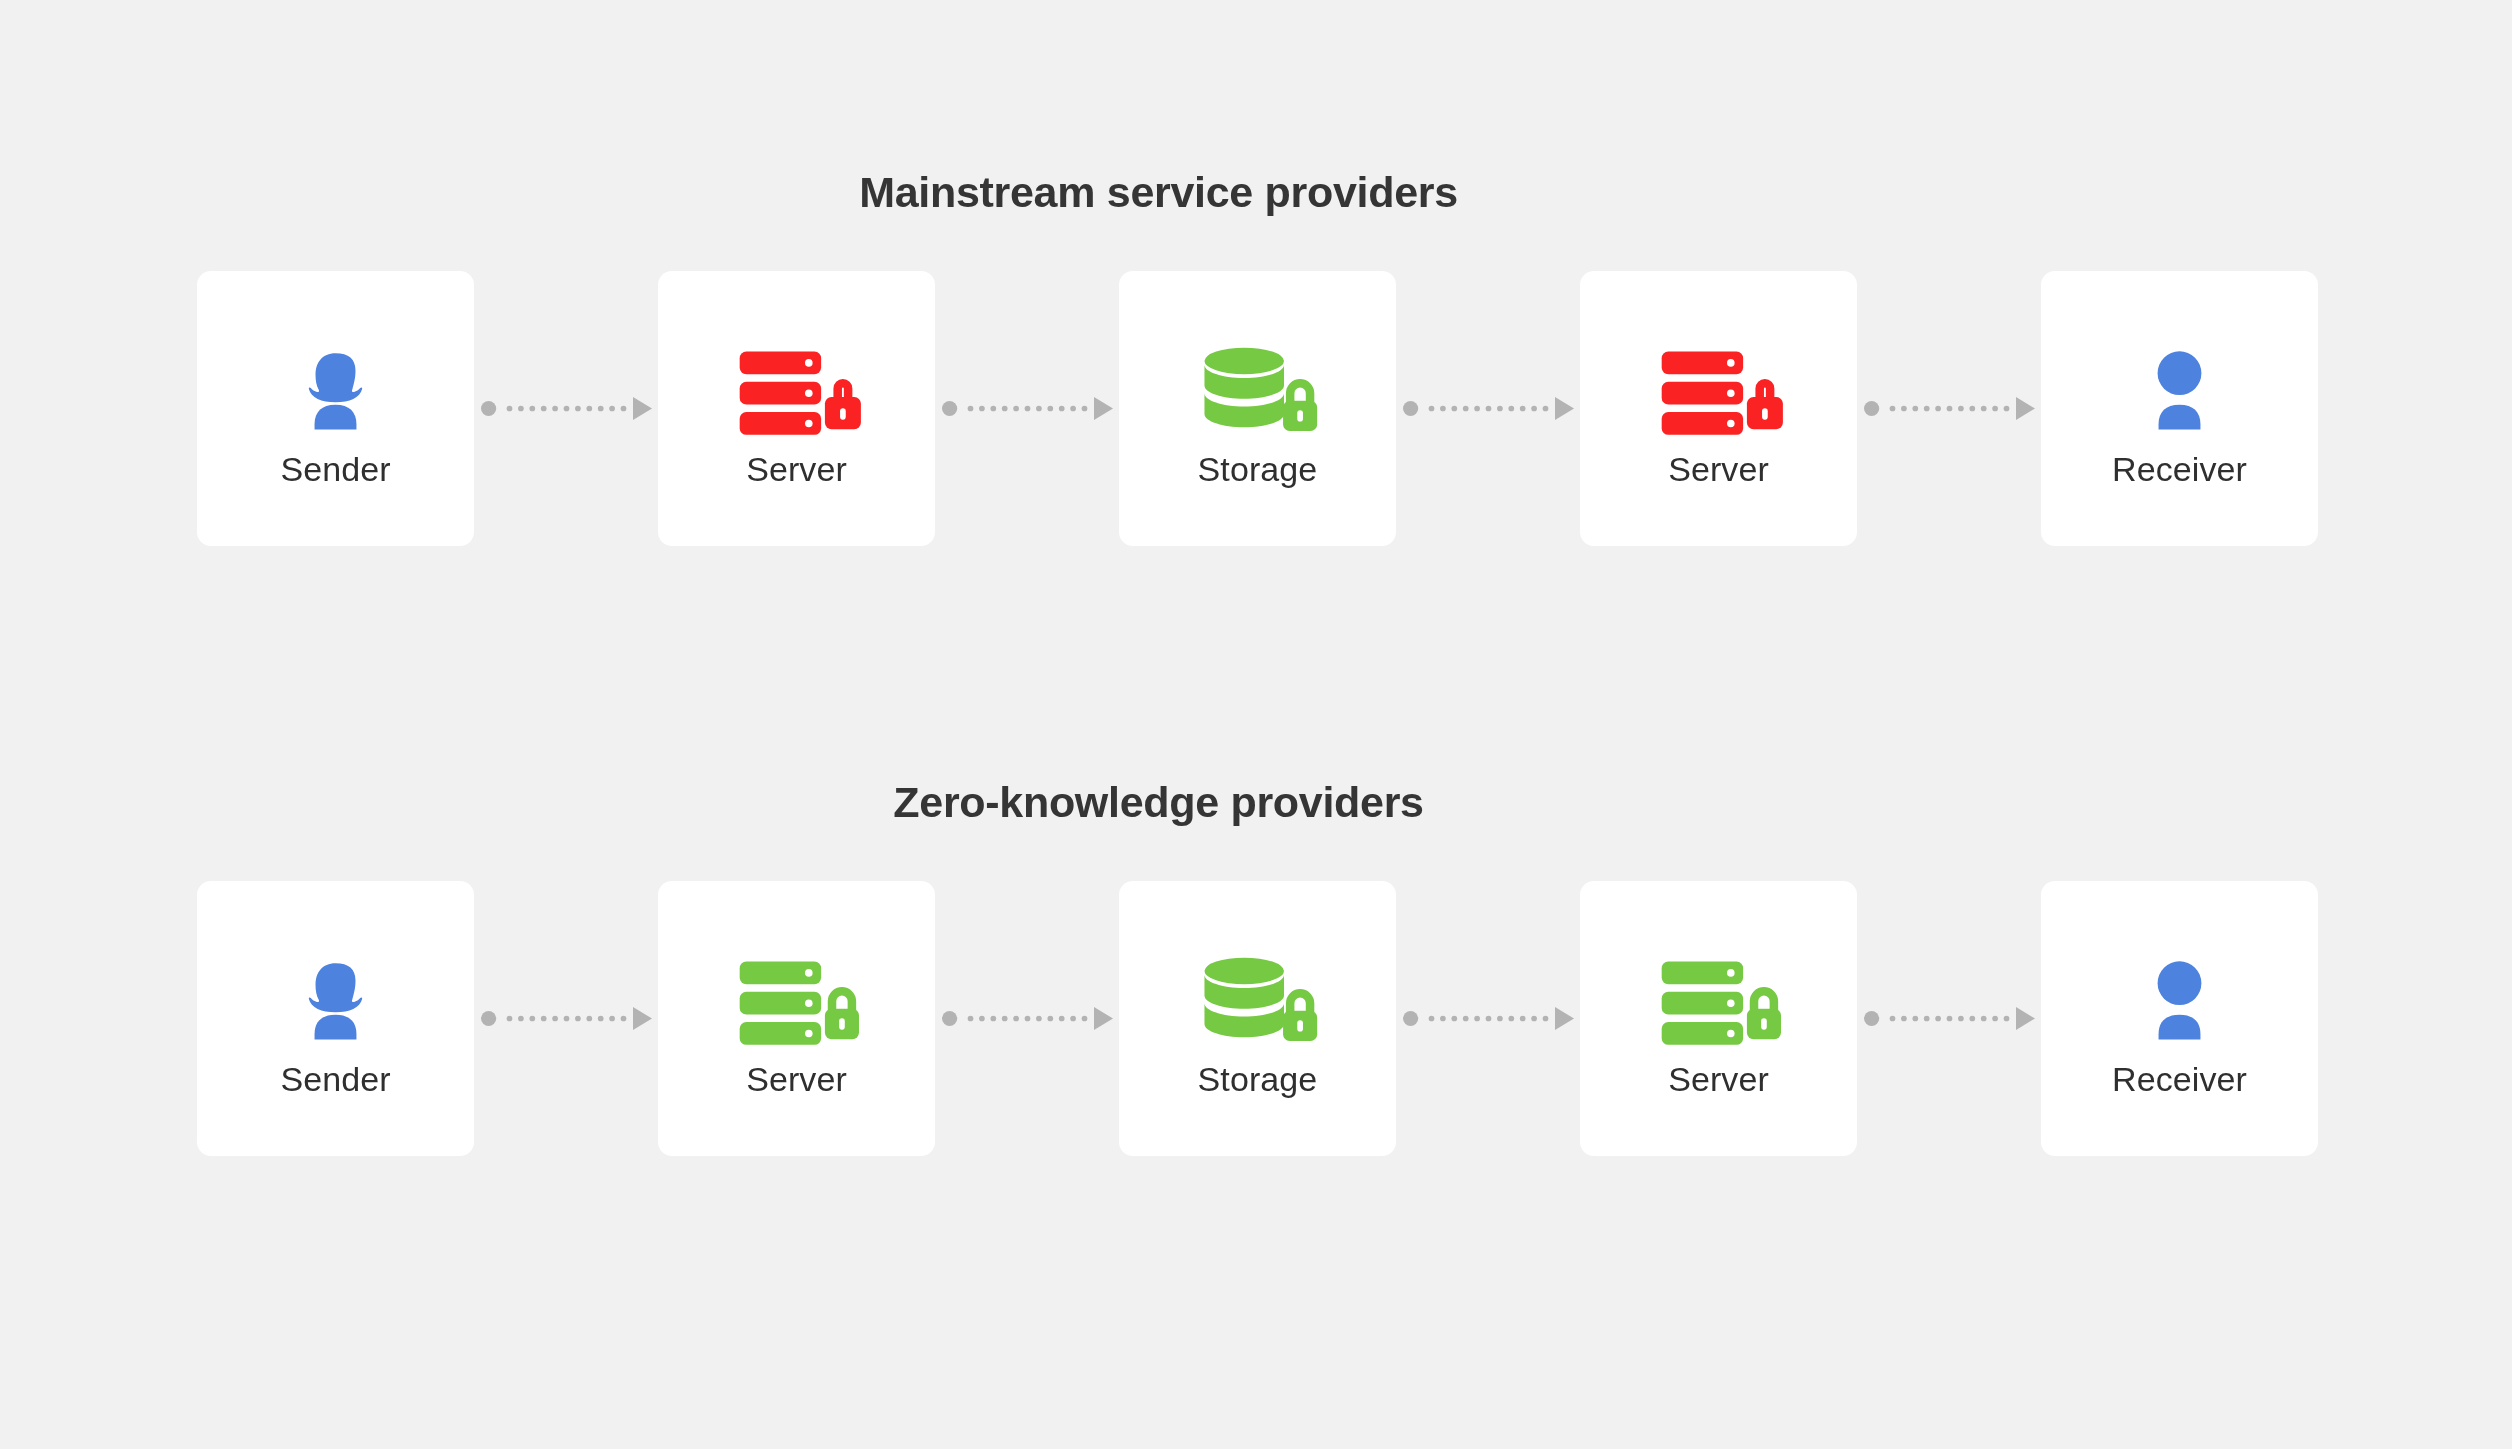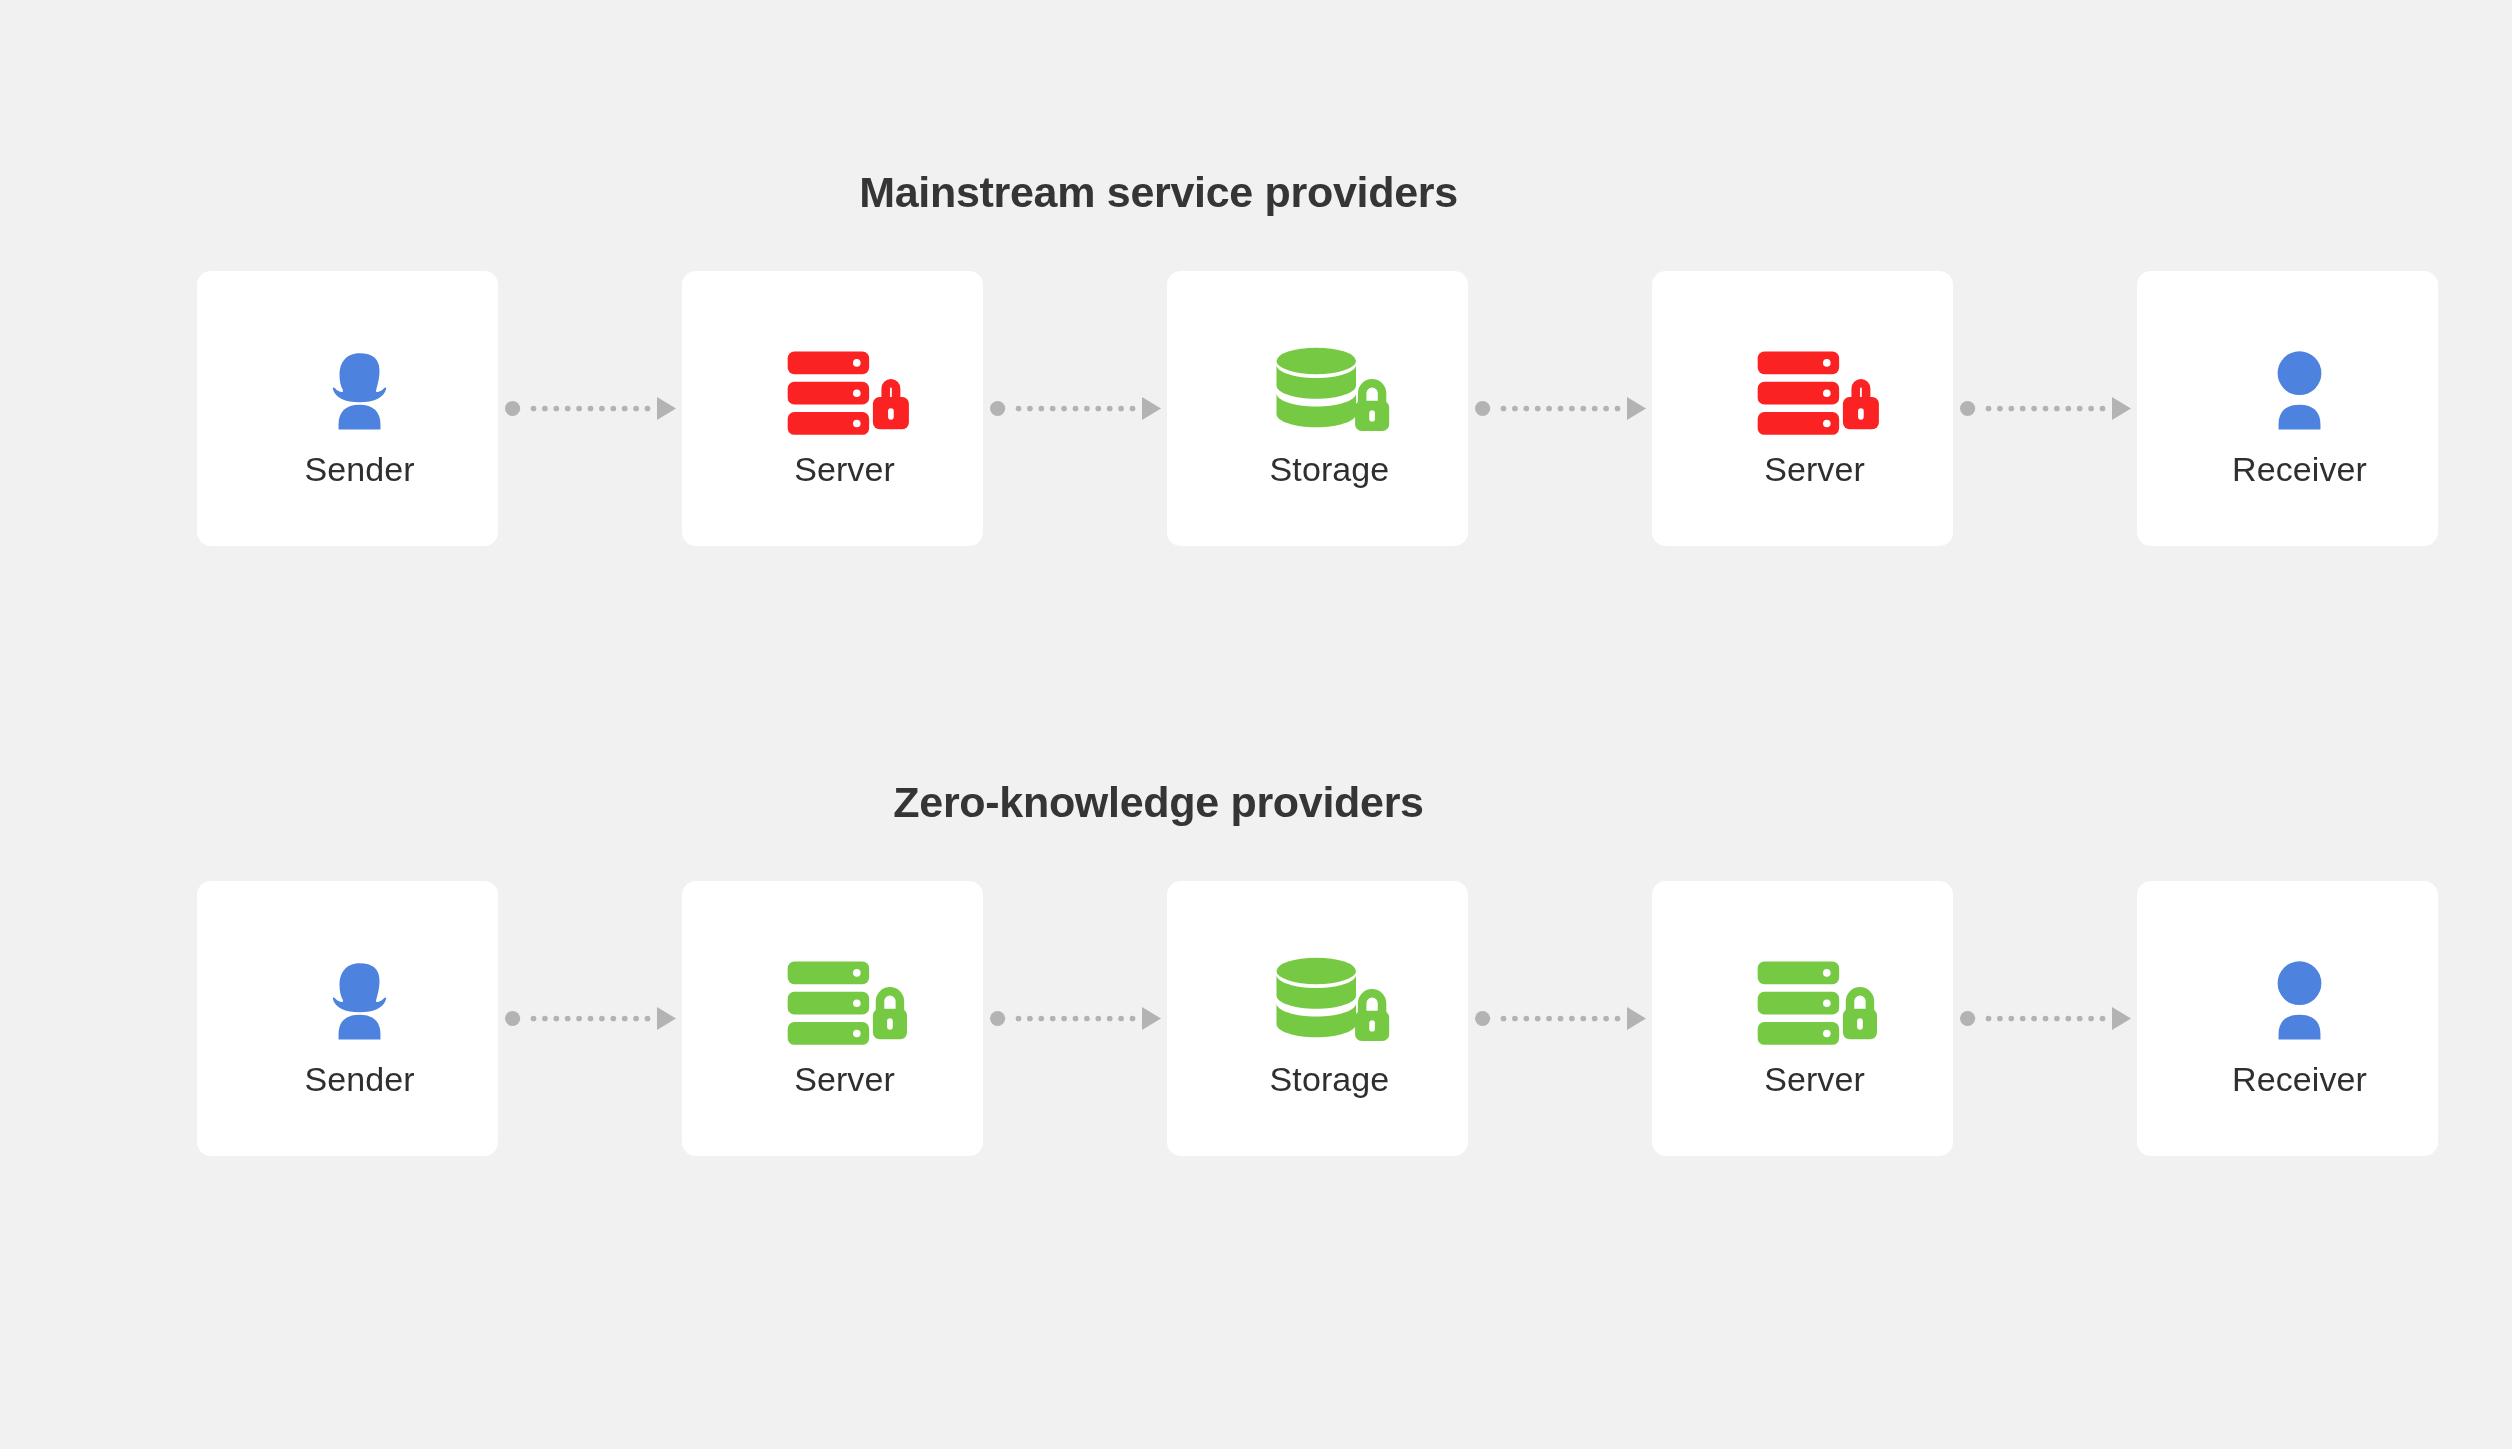--- a/index.html
+++ b/index.html
@@ -57,21 +57,20 @@
   .card {
     width: 277px;
     height: 275px;
     background: #ffffff;
     border-radius: 14px;
     display: flex;
     flex-direction: column;
     align-items: center;
     justify-content: center;
     flex: 0 0 auto;
-    padding-left: 24px;
   }
 
   .card-icon {
     height: 106px;
     display: flex;
     align-items: flex-end;
     justify-content: center;
     margin-bottom: 15px;
   }
 

